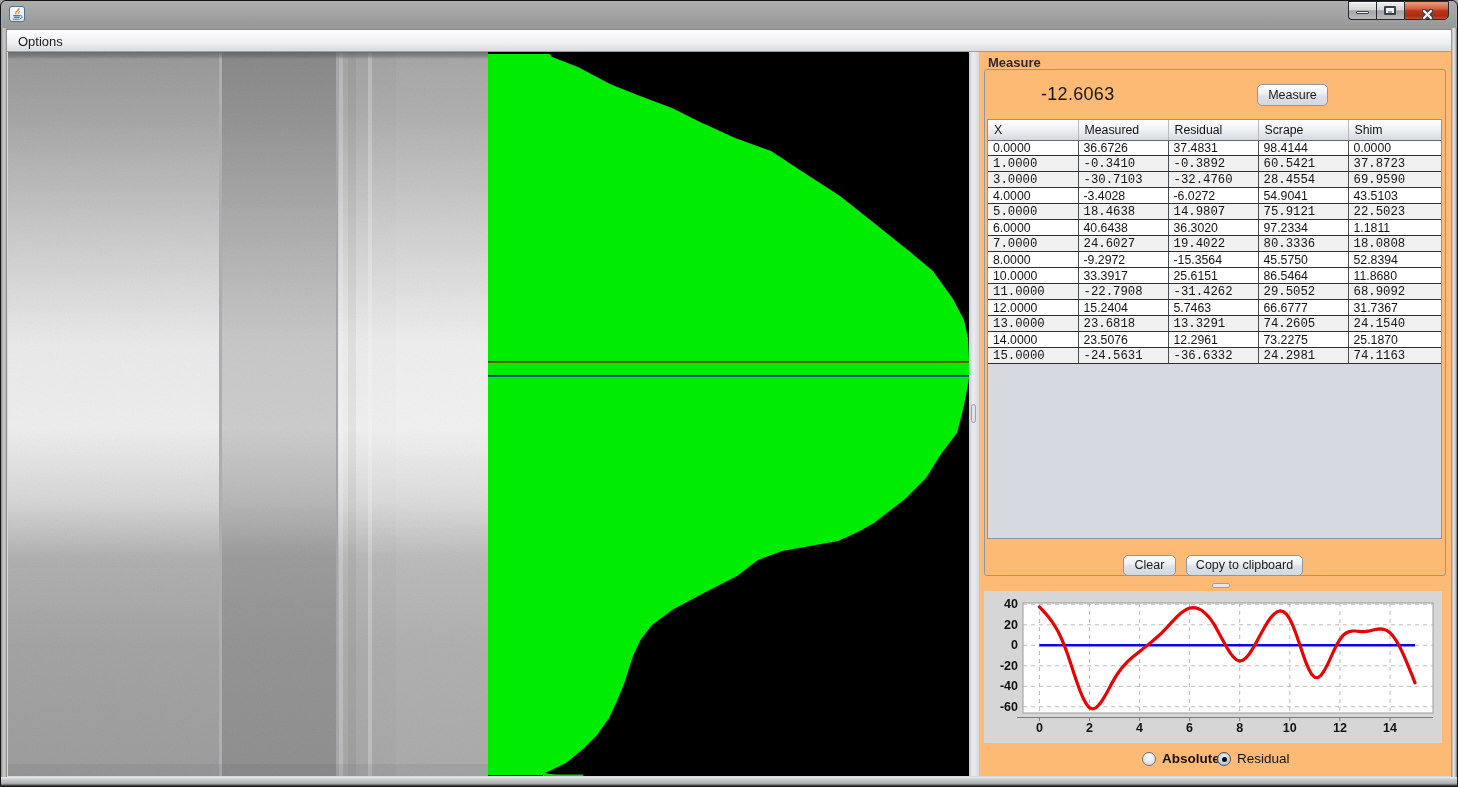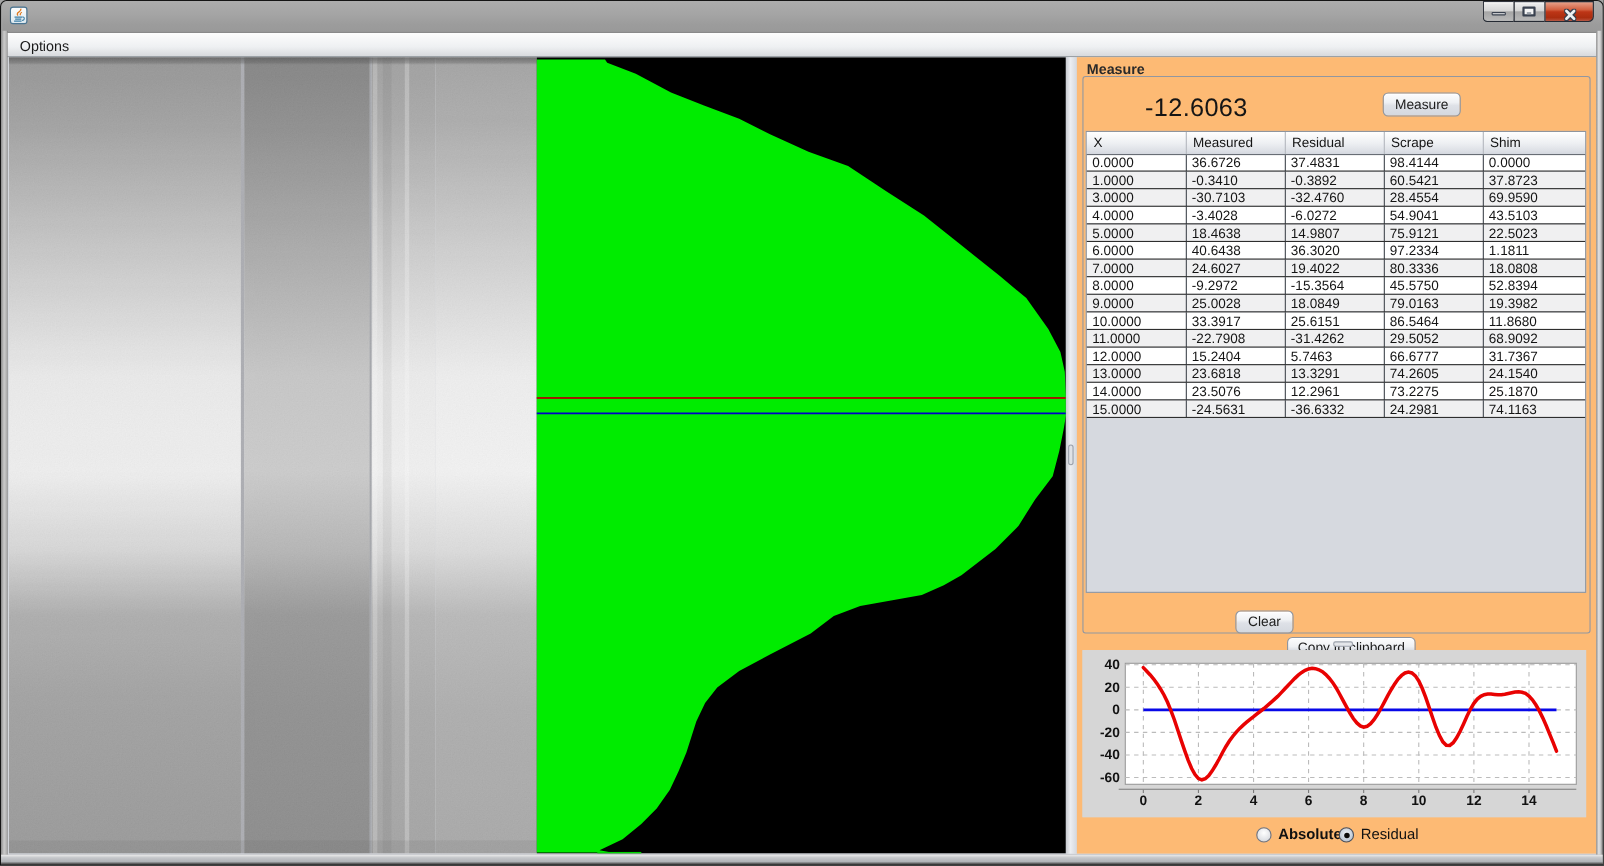--- a/index.html
+++ b/index.html
@@ -35,39 +35,39 @@
 #content{position:absolute;left:7px;top:52px;width:1444px;height:725px;background:#d6d9df;}
 #imgpane{position:absolute;left:1px;top:0;width:961px;height:724px;}
 #divider{position:absolute;left:962px;top:0;width:10px;height:724px;
   background:linear-gradient(to right,#c8cbd1,#eceef1 40%,#d4d7dc);}
 #dividergrip{position:absolute;left:2px;top:352px;width:5px;height:19px;border:1px solid #9aa0aa;border-radius:3px;
   background:#dfe2e6;}
 #rpanel{position:absolute;left:972px;top:0;width:472px;height:724px;background:#fdba74;}
 
 #mtitle{position:absolute;left:9px;top:3px;font-size:13px;font-weight:bold;color:#2a2a2a;}
 #mborder{position:absolute;left:5px;top:17px;width:462px;height:507px;border:1px solid #9297a0;border-radius:3px;}
-#bignum{position:absolute;left:62px;top:32px;font-size:23px;color:#151515;letter-spacing:0.3px;}
+#bignum{position:absolute;left:62px;top:32px;font-size:18px;color:#151515;letter-spacing:0.3px;}
 
 .nbtn{position:absolute;height:23px;border:1px solid #8f96a1;border-radius:5px;color:#1c1c1c;
   font-size:12.5px;text-align:center;
   background:linear-gradient(to bottom,#fdfdfe,#eff1f4 40%,#dee1e7 55%,#d4d8df);
   box-shadow:inset 0 1px 0 #fff;}
 #btn-zero{left:221px;top:32px;width:49px;line-height:20px;height:22px;margin-top:40px;}
 #btn-measure{left:278px;top:32px;width:71px;line-height:20px;height:22px;}
 #btn-clear{left:144px;top:503px;width:53px;line-height:19px;height:21px;}
-#btn-copy{left:191px;top:503px;width:117px;line-height:19px;height:21px;margin-top:24px;}
+#btn-copy{left:207px;top:503px;width:117px;line-height:19px;height:21px;}
 
 #scrollpane{position:absolute;left:8px;top:67px;width:455px;height:420px;border:1px solid #8f959e;background:#d6d9df;}
 table.tbl{border-collapse:collapse;table-layout:fixed;width:453px;font-size:12.3px;color:#141414;}
 table.tbl th{height:20px;font-weight:normal;text-align:left;padding:0 0 0 6px;
   background:linear-gradient(to bottom,#ffffff,#eef0f3 50%,#dde0e6 85%,#d4d8df);
   border-bottom:1px solid #686d75;border-right:1px solid #b6bac0;}
 table.tbl td{height:15.97px;padding:0 0 0 5px;border-bottom:1px solid #2e2e2e;border-right:1px solid #4a4e55;overflow:hidden;}
 table.tbl td:last-child,table.tbl th:last-child{border-right:none;}
-table.tbl tr.alt td{background:#f0f0f1;}
+table.tbl tr.alt td{background:#f0f0f1;font-family:Liberation Mono, monospace;}
 table.tbl tr.w td{background:#ffffff;}
 
 #hsplit{position:absolute;left:0px;top:528px;width:472px;height:10px;}
 #hsplitgrip{position:absolute;left:233px;top:3px;width:18px;height:5px;border:1px solid #9aa0aa;border-radius:2px;background:#e4e6ea;}
 
 #chartpane{position:absolute;left:5px;top:539px;width:458px;height:152px;background:#d6d6d6;}
 #radiorow{position:absolute;left:0;top:694px;width:472px;height:30px;font-size:13.5px;color:#111;}
 .radio{position:absolute;top:6px;width:14px;height:14px;border-radius:50%;border:1px solid #6e7685;
   background:radial-gradient(circle at 50% 35%,#ffffff,#e2e4e8 60%,#c8ccd2);}
 .radio.sel{border:1px solid #48505e;background:radial-gradient(circle at 50% 40%,#eef3f8,#b9c4d2 75%,#8fa0b4);}
@@ -264,27 +264,20 @@
                 <td>19.4022</td>
                 <td>80.3336</td>
                 <td>18.0808</td>
               </tr>
           <tr class="w">
                 <td>8.0000</td>
                 <td>-9.2972</td>
                 <td>-15.3564</td>
                 <td>45.5750</td>
                 <td>52.8394</td>
-              </tr>
-          <tr class="alt">
-                <td>9.0000</td>
-                <td>25.0028</td>
-                <td>18.0849</td>
-                <td>79.0163</td>
-                <td>19.3982</td>
               </tr>
           <tr class="w">
                 <td>10.0000</td>
                 <td>33.3917</td>
                 <td>25.6151</td>
                 <td>86.5464</td>
                 <td>11.8680</td>
               </tr>
           <tr class="alt">
                 <td>11.0000</td>

